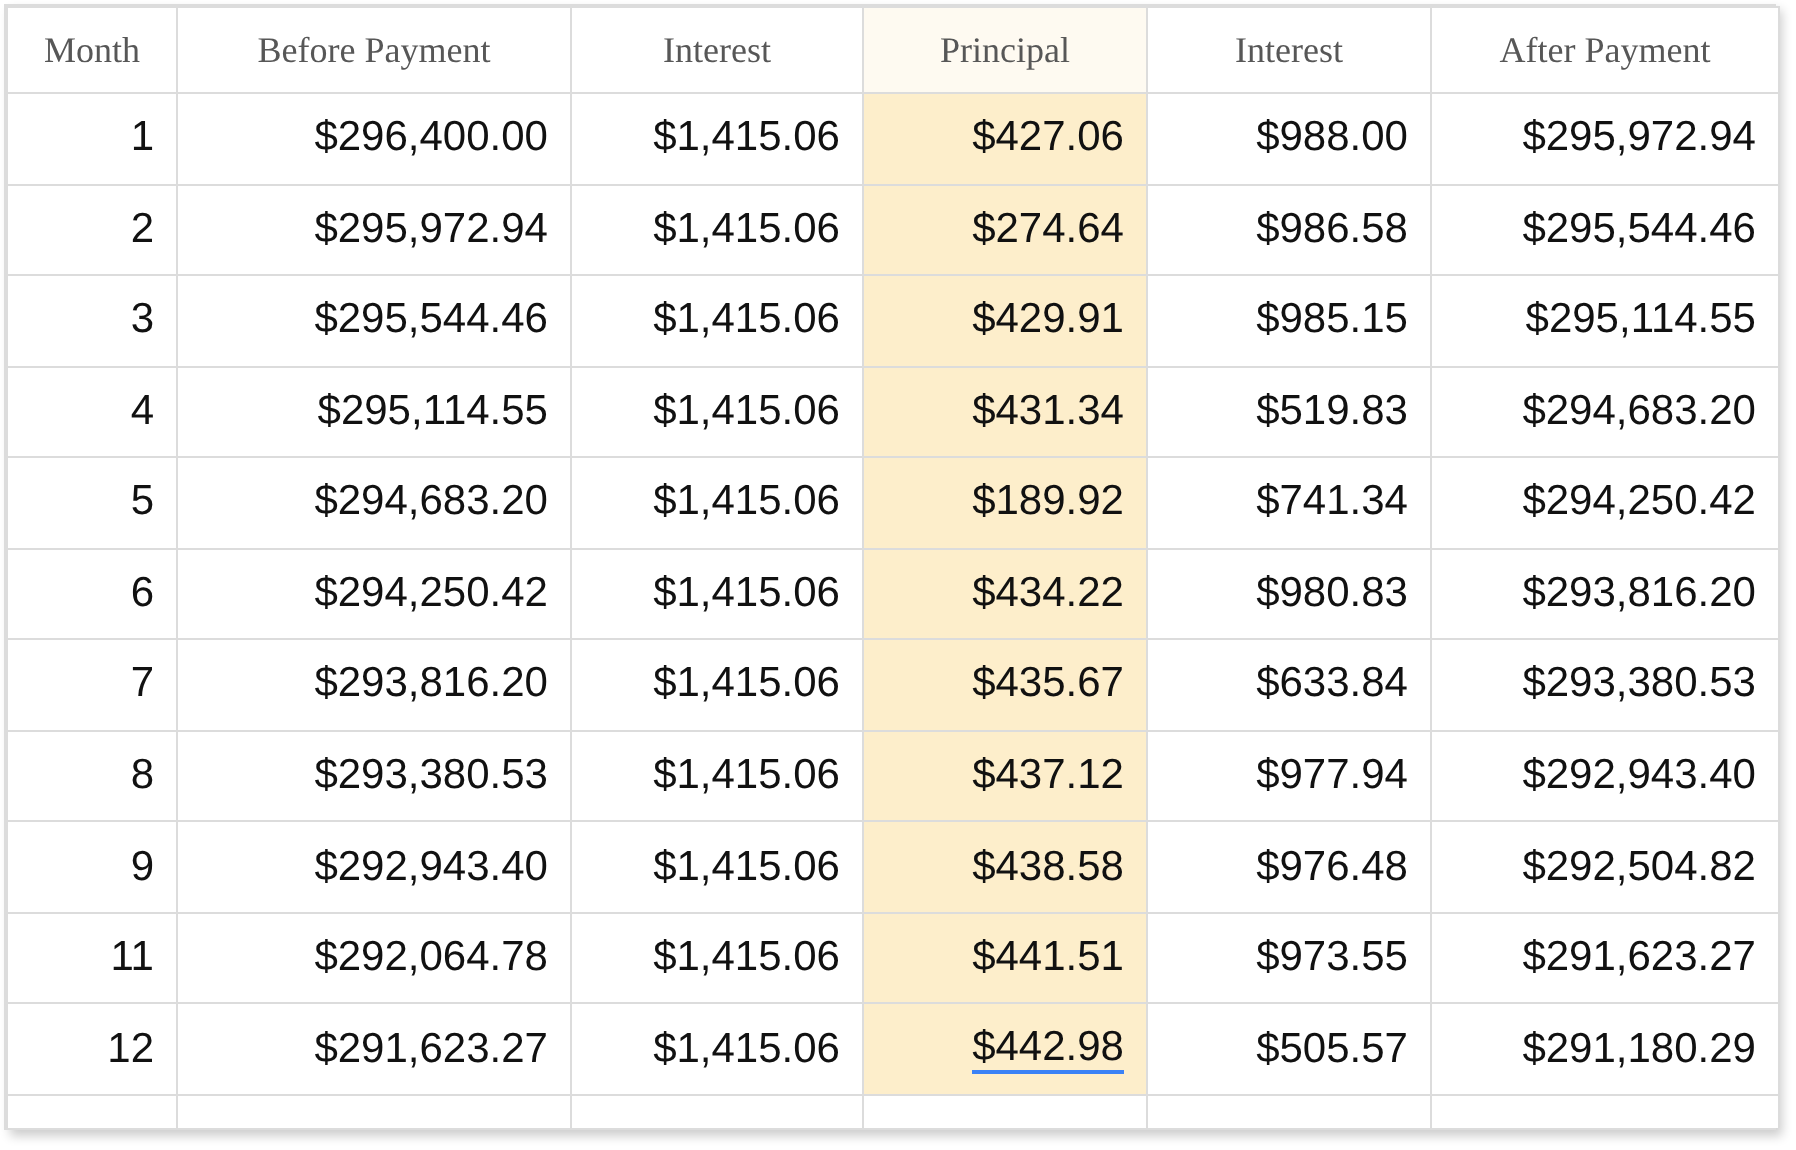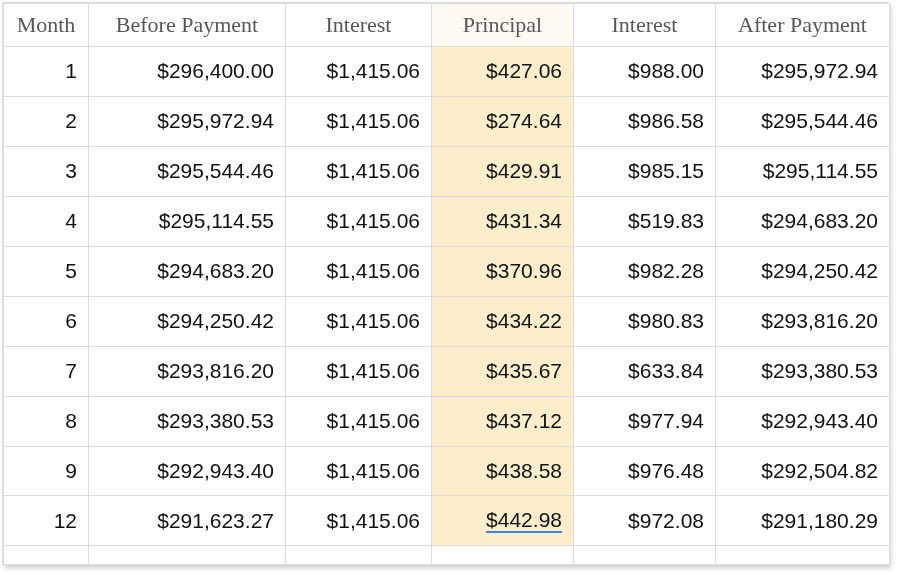--- a/index.html
+++ b/index.html
@@ -56,21 +56,21 @@
     padding: 0 11px 0 8px;
     vertical-align: middle;
     white-space: nowrap;
     overflow: hidden;
   }
 
   table.amort thead th {
     height: 42px;
     font-family: "Liberation Serif", serif;
     font-weight: normal;
-    font-size: 22px;
+    font-size: 18px;
     color: #575757;
     text-align: center;
     background: #ffffff;
     padding: 0 6px;
   }
   table.amort thead th.hl-head {
     background: #fefaf1;
     text-align: center;
   }
 
@@ -174,22 +174,22 @@
           <td>$1,415.06</td>
           <td class="hl">$431.34</td>
           <td>$519.83</td>
           <td>$294,683.20</td>
         </tr>
 
         <tr>
           <td>5</td>
           <td>$294,683.20</td>
           <td>$1,415.06</td>
-          <td class="hl">$370.96</td>
-          <td>$982.28</td>
+          <td class="hl">$189.92</td>
+          <td>$741.34</td>
           <td>$294,250.42</td>
         </tr>
 
         <tr>
           <td>6</td>
           <td>$294,250.42</td>
           <td>$1,415.06</td>
           <td class="hl">$434.22</td>
           <td>$980.83</td>
           <td>$293,816.20</td>
@@ -216,27 +216,35 @@
         <tr>
           <td>9</td>
           <td>$292,943.40</td>
           <td>$1,415.06</td>
           <td class="hl">$438.58</td>
           <td>$976.48</td>
           <td>$292,504.82</td>
         </tr>
 
 
+        <tr>
+          <td>11</td>
+          <td>$292,064.78</td>
+          <td>$1,415.06</td>
+          <td class="hl">$441.51</td>
+          <td>$973.55</td>
+          <td>$291,623.27</td>
+        </tr>
 
         <tr class="last-data">
           <td>12</td>
           <td>$291,623.27</td>
           <td>$1,415.06</td>
           <td class="hl"><span class="underlined">$442.98</span></td>
-          <td>$972.08</td>
+          <td>$505.57</td>
           <td>$291,180.29</td>
         </tr>
 
 
         <tr class="filler-row">
           <td></td>
           <td></td>
           <td></td>
           <td></td>
           <td></td>

